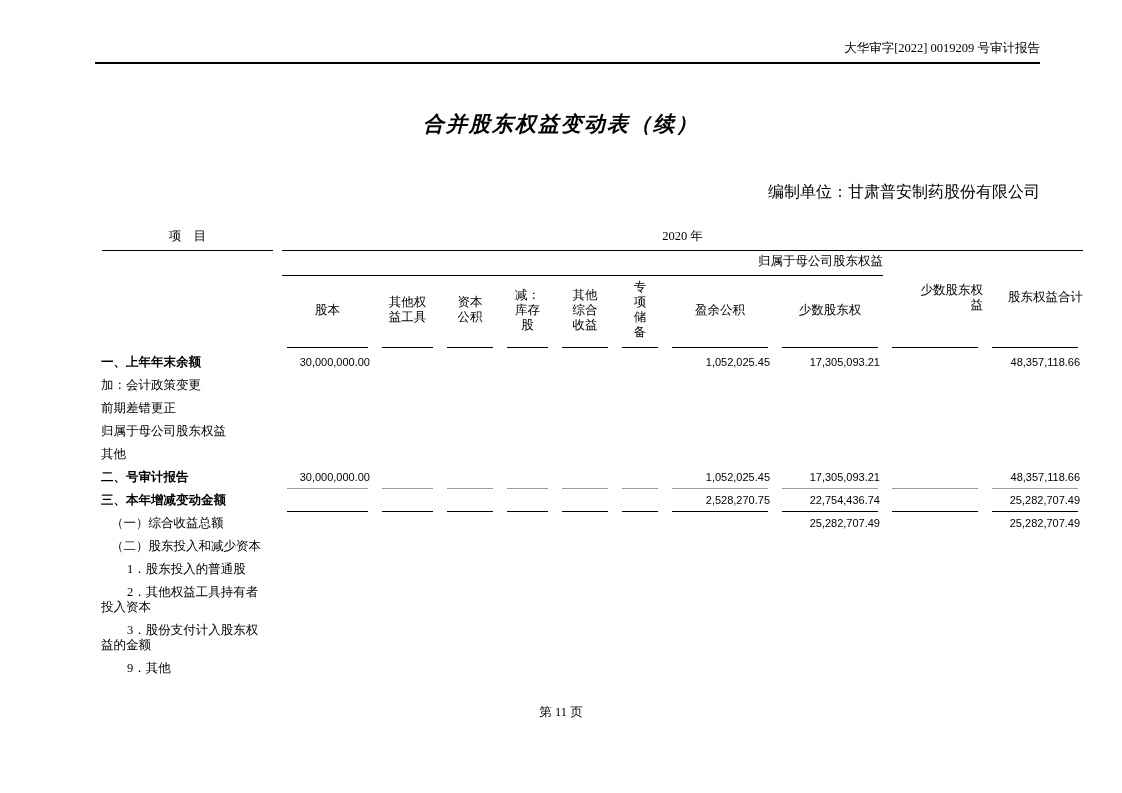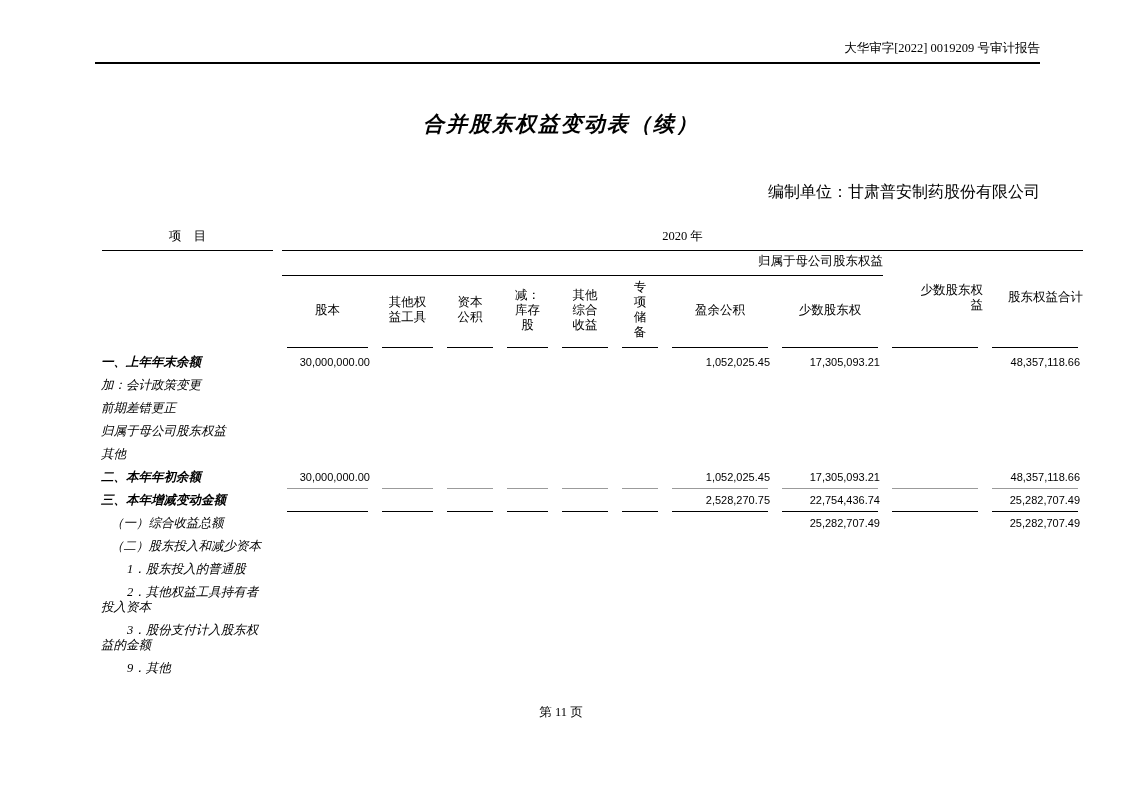--- a/index.html
+++ b/index.html
@@ -46,21 +46,20 @@
   thead td{
     text-align:center;white-space:pre-line;line-height:14px;padding:3px 2px;
   }
   tr.h-row1 td{padding:4px 2px 7px;line-height:16px;}
   tr.h-row2 td{padding:3px 2px 7px;line-height:15px;text-align:right;}
   tr.h-row3 td{height:62px;line-height:15px;padding:4px 2px 8px;}
 
   tbody td.lbl{
     text-align:left;padding:4px 4px 4px 6px;line-height:15px;white-space:pre-line;
     vertical-align:top;
-    font-style:italic;
   }
   tbody td.num{
     text-align:right;font-family:"Liberation Sans", sans-serif;font-size:11px;
     padding:4px 5px;line-height:15px;vertical-align:top;
   }
   tbody tr.first td{padding-top:7px;}
   .b{font-weight:bold;}
   .ind1{text-indent:10px;}
   .ind2{text-indent:26px;margin-left:40px;}
 
@@ -190,21 +189,21 @@
           <td class="num"></td>
           <td class="num"></td>
           <td class="num"></td>
           <td class="num"></td>
           <td class="num"></td>
           <td class="num"></td>
           <td class="num"></td>
           <td class="num"></td>
         </tr>
         <tr>
-          <td class="lbl b">二、本年年初余额</td>
+          <td class="lbl b">二、号审计报告</td>
           <td class="num ug">30,000,000.00</td>
           <td class="num ug"></td>
           <td class="num ug"></td>
           <td class="num ug"></td>
           <td class="num ug"></td>
           <td class="num ug"></td>
           <td class="num ug">1,052,025.45</td>
           <td class="num ug">17,305,093.21</td>
           <td class="num ug"></td>
           <td class="num ug">48,357,118.66</td>

